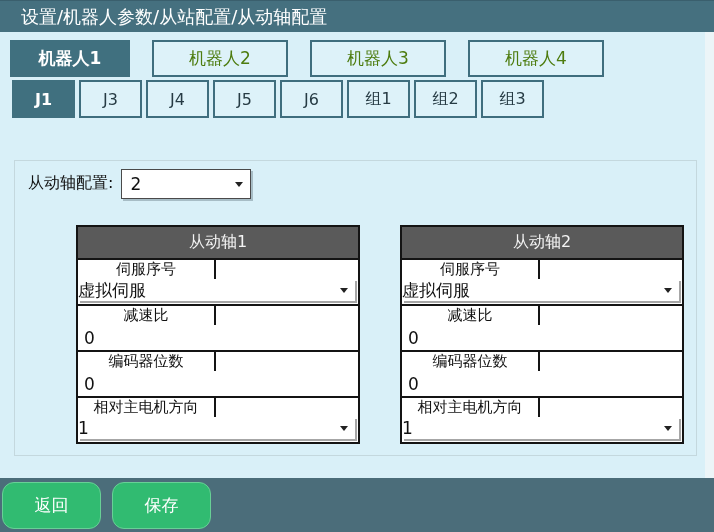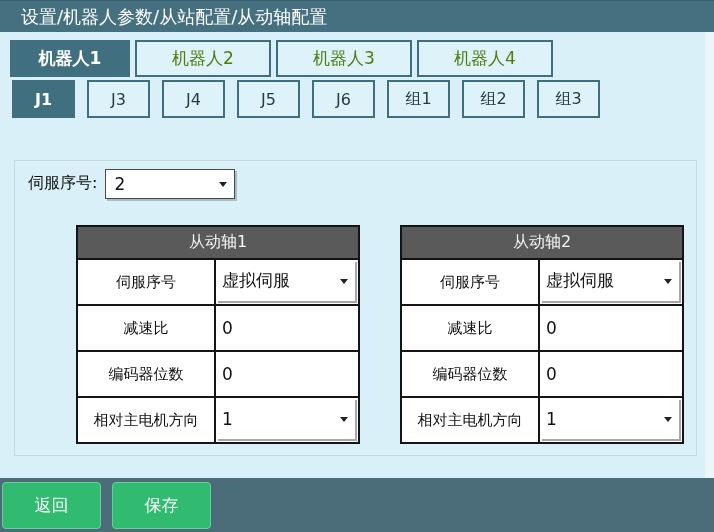--- a/index.html
+++ b/index.html
@@ -20,33 +20,33 @@
     white-space:nowrap;
   }
 
   
   .right-strip {
     position:absolute; top:32px; right:0; width:9px; height:446px;
     background:#ecf5f8;
   }
 
   
-  .robot-tabs { position:absolute; top:40px; left:10px; display:flex; gap:5px; }
+  .robot-tabs { position:absolute; top:40px; left:10px; display:flex; gap:22px; }
   .robot-tab {
     width:136px; height:37px;
     display:flex; align-items:center; justify-content:center;
     background:#ddf2f9; border:2px solid #3f6e7e; color:#4d7c0f;
     font-size:17px; cursor:pointer;
   }
   .robot-tab.active {
     background:#40707f; border-color:#40707f; color:#ffffff; font-weight:bold;
     width:120px;
   }
 
-  .joint-tabs { position:absolute; top:80px; left:12px; display:flex; gap:12px; }
+  .joint-tabs { position:absolute; top:80px; left:12px; display:flex; gap:4px; }
   .joint-tab {
     width:63px; height:38px;
     display:flex; align-items:center; justify-content:center;
     background:#ddf2f9; border:2px solid #3f6e7e; color:#263b44;
     font-size:16px; cursor:pointer;
   }
   .joint-tab.active {
     background:#40707f; border-color:#40707f; color:#ffffff; font-weight:bold;
   }
 
@@ -82,48 +82,48 @@
     border:2px solid #141414; background:#ffffff;
   }
   .axis-table.t1 { left:28px;margin-left:48px; }
   .axis-table.t2 { left:400px; }
   .axis-table .hdr {
     height:31px; background:#5a5a5a; color:#f4f4f4;
     display:flex; align-items:center; justify-content:center;
     font-size:16px;
   }
   .axis-table .row {
-    display:flex; height:46px; border-top:2px solid #141414;
+    display:flex; height:46px; border-top:2px solid #141414;flex-direction:column;
   }
   .axis-table .lbl {
     width:138px; border-right:2px solid #141414;
     display:flex; align-items:center; justify-content:center;
     font-size:15px; color:#111; background:#ffffff;
     text-align:center;
   }
   .axis-table .val {
     flex:1; position:relative; background:#ffffff; overflow:hidden;
     display:flex; align-items:center;
     font-size:17px; color:#111; padding-left:6px;
   }
   .axis-table .val .cell-combo {
     position:absolute; top:0; left:0; right:3px; bottom:3px;
     background:#ffffff; box-shadow:2px 2px 0 #a6a6a6;
-    display:flex; align-items:center; padding-left:6px;
+    display:flex; align-items:center; 
     font-size:17px; color:#111; cursor:pointer;
   }
 
   
   .footer {
     position:absolute; left:0; top:478px; width:714px; height:54px;
     background:#4b6d7a;
   }
   .footer-btn {
     position:absolute; top:4px; height:47px;
-    background:#31bb71; border:1px solid #68d096; border-radius:4px;
+    background:#31bb71; border:1px solid #68d096; border-radius:12px;
     color:#ffffff; font-size:17px;
     display:flex; align-items:center; justify-content:center;
     cursor:pointer;
   }
   .btn-back { left:2px; width:99px; }
   .btn-save { left:112px; width:99px; }
 </style>
 </head>
 <body>
 
@@ -147,21 +147,21 @@
   <div class="joint-tab">J5</div>
   <div class="joint-tab">J6</div>
   <div class="joint-tab">组1</div>
   <div class="joint-tab">组2</div>
   <div class="joint-tab">组3</div>
 </div>
 
 <div class="panel"></div>
 
 <div class="axis-count-row">
-  <span class="axis-count-label">伺服序号:</span>
+  <span class="axis-count-label">从动轴配置:</span>
   <div class="combo">
     <span>2</span>
     <span class="arrow"></span>
   </div>
 </div>
 
 <div class="axis-table t1">
   <div class="hdr">从动轴1</div>
   <div class="row">
     <div class="lbl">伺服序号</div>

